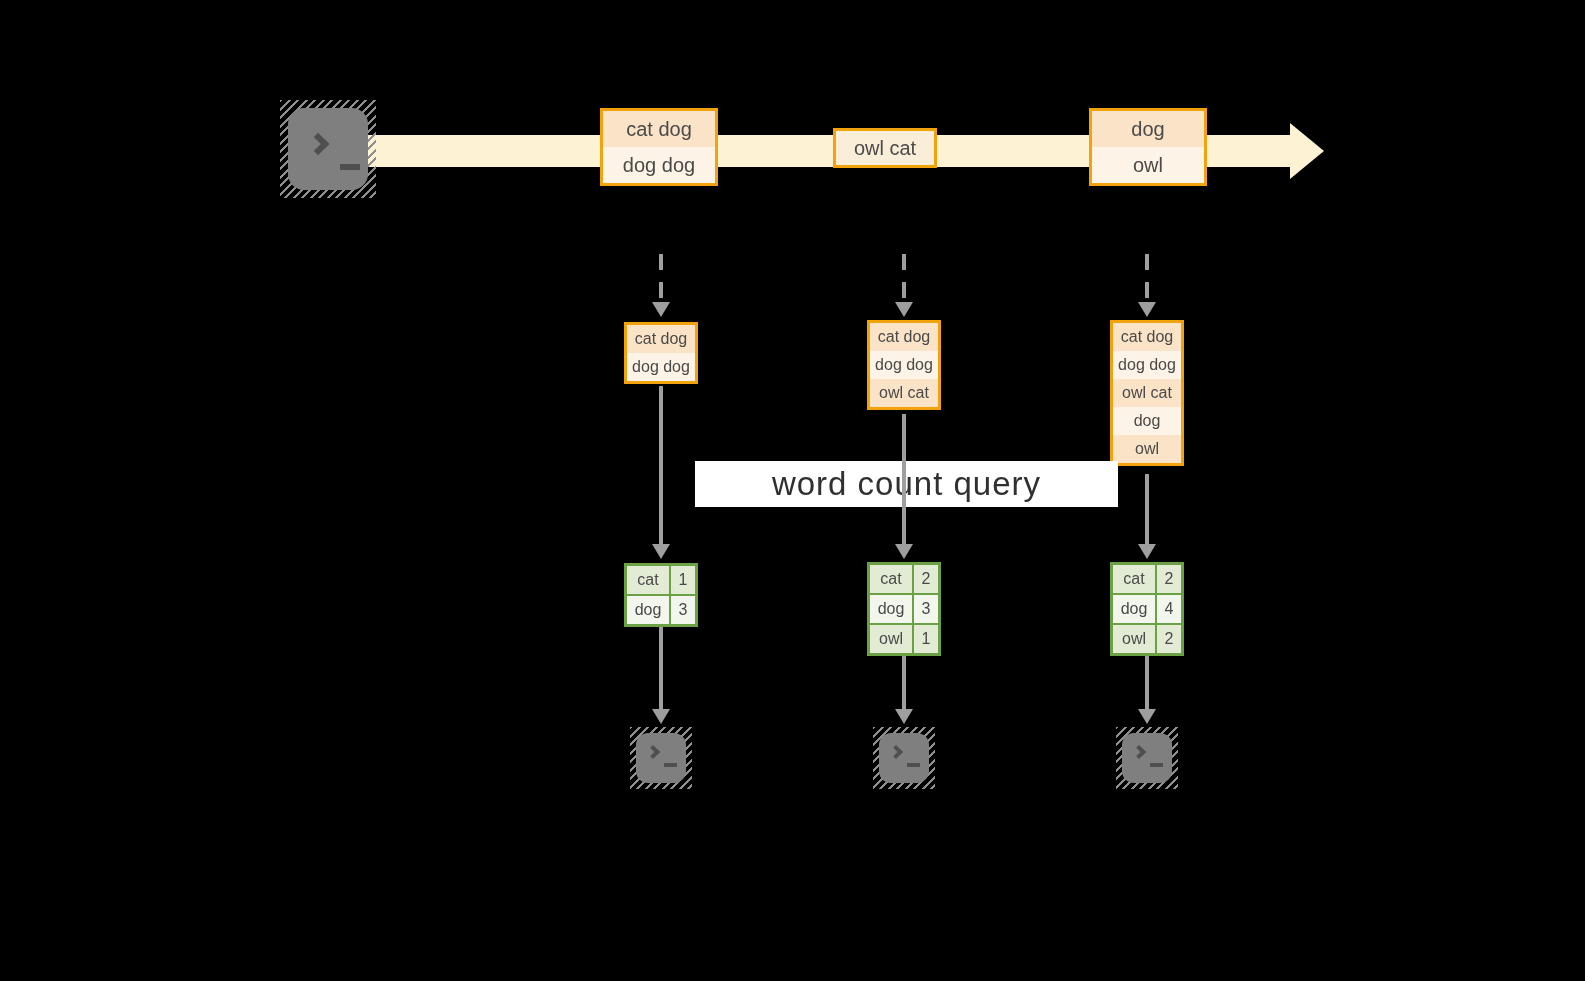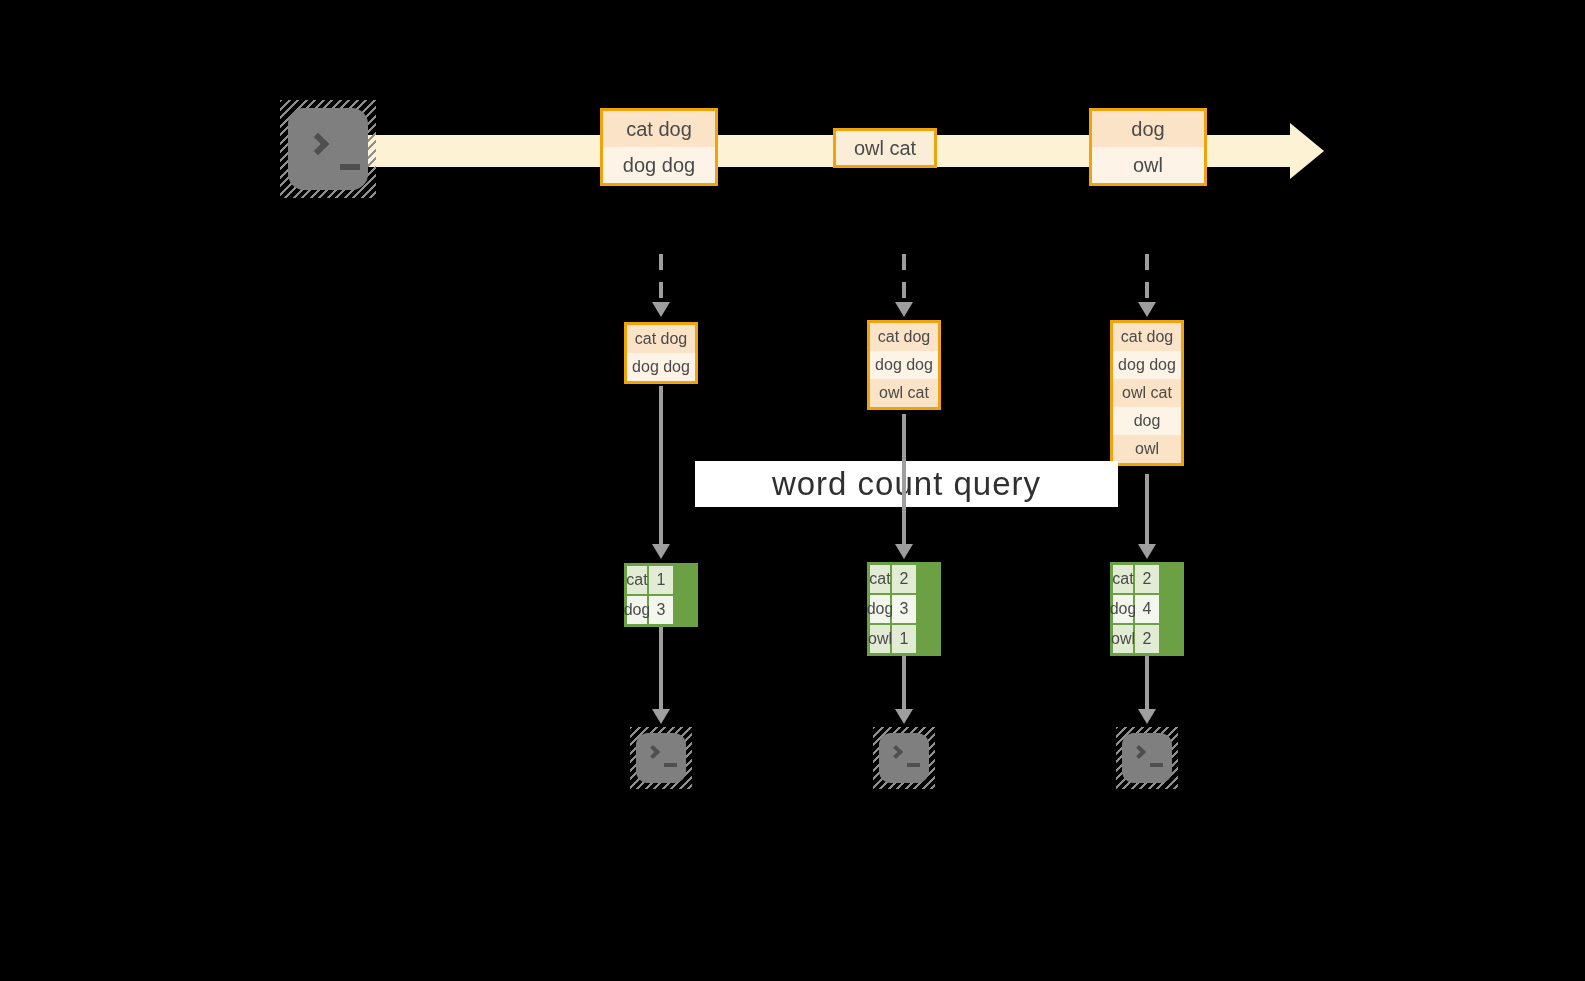--- a/index.html
+++ b/index.html
@@ -25,21 +25,21 @@
   .batch-single .row{height:34px;font-size:20px;}
   .stack{width:74px;}
   .stack .row{height:28px;font-size:16px;}
   
   .gtable{position:absolute;width:74px;border:3px solid #6ba045;background:#6ba045;z-index:2;}
   .gtable .trow{display:flex;margin-top:2px;height:28px;}
   .gtable .trow:first-child{margin-top:0;}
   .gtable .trow:nth-child(odd) .cell{background:#e2ecd4;}
   .gtable .trow:nth-child(even) .cell{background:#f2f6ec;}
   .cell{display:flex;align-items:center;justify-content:center;color:#4a4a4a;font-size:16px;}
-  .wcell{width:20px;margin-right:2px;}
+  .wcell{width:42px;margin-right:2px;}
   .ncell{width:24px;}
   
   .vline{position:absolute;width:4px;background:#9e9e9e;z-index:3;}
   .vdash{position:absolute;width:4px;z-index:3;
     background:repeating-linear-gradient(to bottom,#9e9e9e 0 16px,transparent 16px 28px);}
   .head{position:absolute;width:0;height:0;z-index:3;
     border-left:9px solid transparent;border-right:9px solid transparent;border-top:15px solid #9e9e9e;}
   
   .query-box{position:absolute;left:695px;top:461px;width:423px;height:46px;background:#ffffff;z-index:2;
     display:flex;align-items:center;justify-content:center;}

